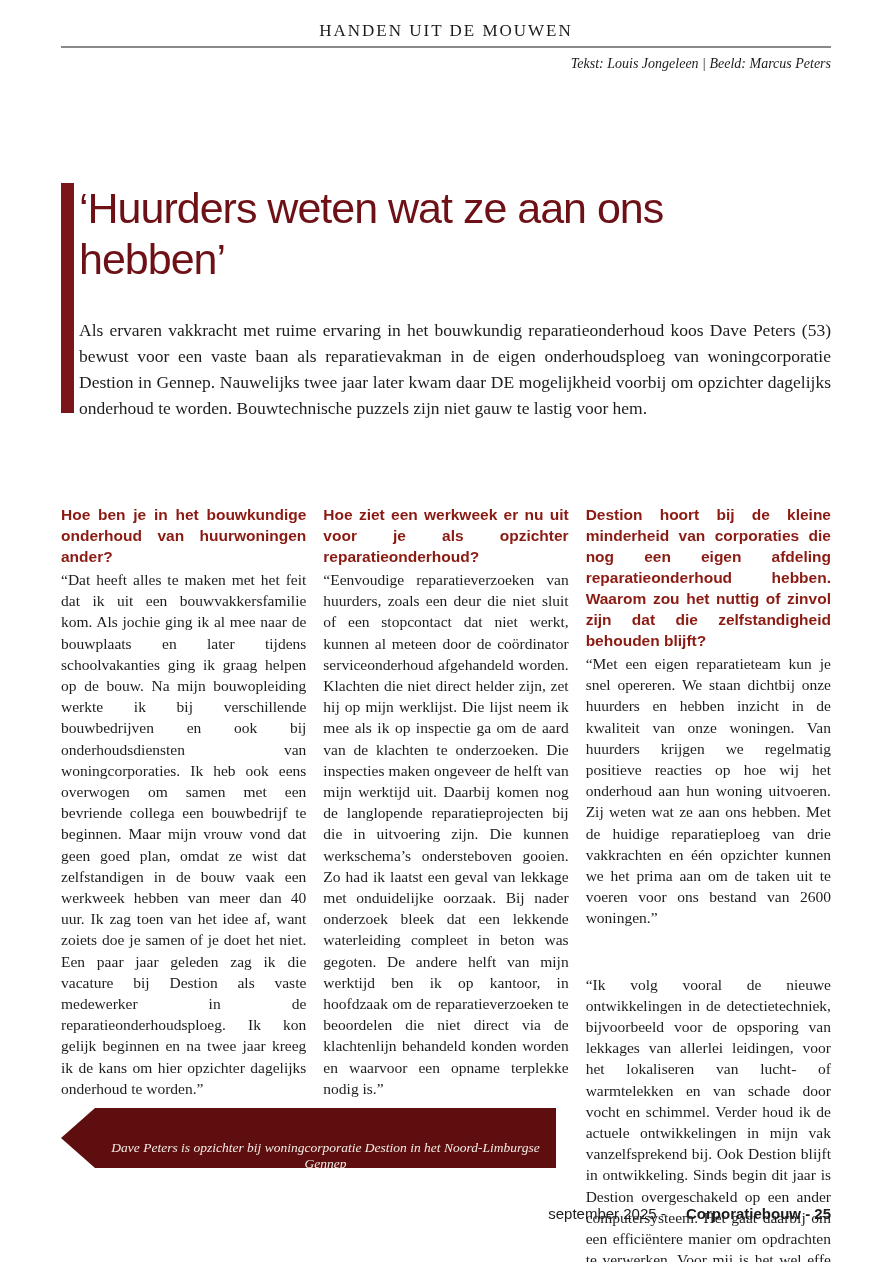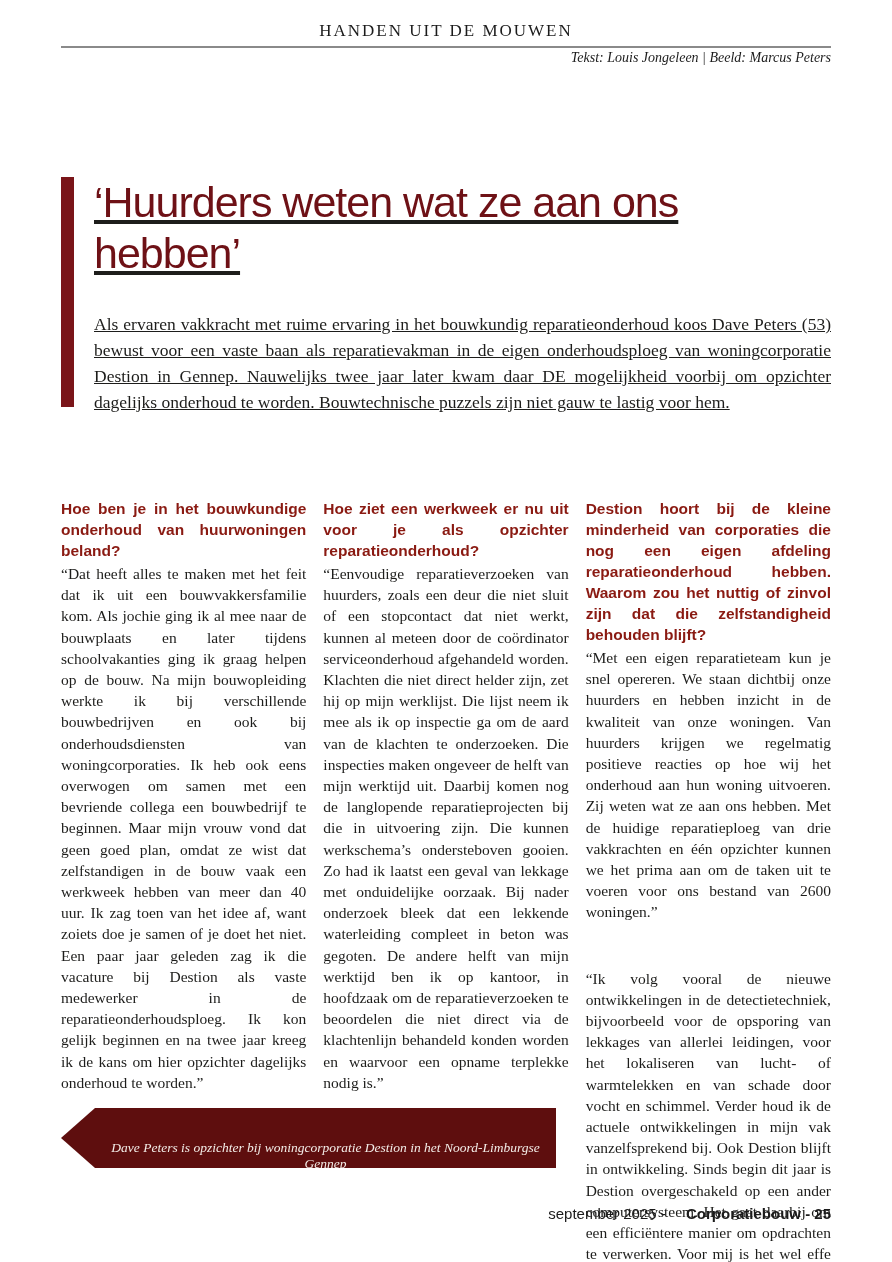--- a/index.html
+++ b/index.html
@@ -23,40 +23,40 @@
     line-height:20px;
     letter-spacing:2px;
     color:#1b1b1b;
   }
   .header-rule{
     border:none;
     border-top:2px solid #8a8a8a;
     margin:5px 0 0 0;
   }
   .byline{
-    margin-top:1px;
+    margin-top:7px;
     text-align:right;
     font-style:italic;
     font-size:14px;
     line-height:17px;
     color:#1b1b1b;
   }
   
   .title-block{
     display:flex;
     margin-top:111px;
     align-items:stretch;
   }
   .red-bar{
     width:13px;
     background:#7a1519;
     flex:0 0 13px;
     margin-bottom:8px;
   }
-  .title-content{ padding-left:20px; flex:1;text-decoration:underline; }
+  .title-content{ padding-left:5px; flex:1; }
   .headline{
     margin:0;
     max-width:720px;
     font-family:"Liberation Sans", sans-serif;
     font-weight:400;
     font-size:43px;
     line-height:51px;
     letter-spacing:-1px;
     color:#6e1116;
   }
@@ -141,21 +141,21 @@
     <div class="title-content">
       <h1 class="headline">‘Huurders weten wat ze aan ons hebben’</h1>
       <p class="intro">Als ervaren vakkracht met ruime ervaring in het bouwkundig reparatieonderhoud koos Dave Peters (53) bewust voor een vaste baan als reparatievakman in de eigen onderhoudsploeg van woningcorporatie Destion in Gennep. Nauwelijks twee jaar later kwam daar DE mogelijkheid voorbij om opzichter dagelijks onderhoud te worden. Bouwtechnische puzzels zijn niet gauw te lastig voor hem.</p>
     </div>
   </section>
 
   <main class="columns">
 
     <div class="col">
       <div class="section">
-        <h2 class="col-heading">Hoe ben je in het bouwkundige onderhoud van huurwoningen beland?</h2>
+        <h2 class="col-heading">Hoe ben je in het bouwkundige onderhoud van huurwoningen ander?</h2>
         <p class="col-body">“Dat heeft alles te maken met het feit dat ik uit een bouwvakkersfamilie kom. Als jochie ging ik al mee naar de bouwplaats en later tijdens schoolvakanties ging ik graag helpen op de bouw. Na mijn bouwopleiding werkte ik bij verschillende bouwbedrijven en ook bij onderhoudsdiensten van woningcorporaties. Ik heb ook eens overwogen om samen met een bevriende collega een bouwbedrijf te beginnen. Maar mijn vrouw vond dat geen goed plan, omdat ze wist dat zelfstandigen in de bouw vaak een werkweek hebben van meer dan 40 uur. Ik zag toen van het idee af, want zoiets doe je samen of je doet het niet. Een paar jaar geleden zag ik die vacature bij Destion als vaste medewerker in de reparatieonderhoudsploeg. Ik kon gelijk beginnen en na twee jaar kreeg ik de kans om hier opzichter dagelijks onderhoud te worden.”</p>
       </div>
     </div>
 
     <div class="col">
       <div class="section">
         <h2 class="col-heading">Hoe ziet een werkweek er nu uit voor je als opzichter reparatieonderhoud?</h2>
         <p class="col-body">“Eenvoudige reparatieverzoeken van huurders, zoals een deur die niet sluit of een stopcontact dat niet werkt, kunnen al meteen door de coördinator serviceonderhoud afgehandeld worden. Klachten die niet direct helder zijn, zet hij op mijn werklijst. Die lijst neem ik mee als ik op inspectie ga om de aard van de klachten te onderzoeken. Die inspecties maken ongeveer de helft van mijn werktijd uit. Daarbij komen nog de langlopende reparatieprojecten bij die in uitvoering zijn. Die kunnen werkschema’s ondersteboven gooien. Zo had ik laatst een geval van lekkage met onduidelijke oorzaak. Bij nader onderzoek bleek dat een lekkende waterleiding compleet in beton was gegoten. De andere helft van mijn werktijd ben ik op kantoor, in hoofdzaak om de reparatieverzoeken te beoordelen die niet direct via de klachtenlijn behandeld konden worden en waarvoor een opname terplekke nodig is.”</p>
       </div>
     </div>

